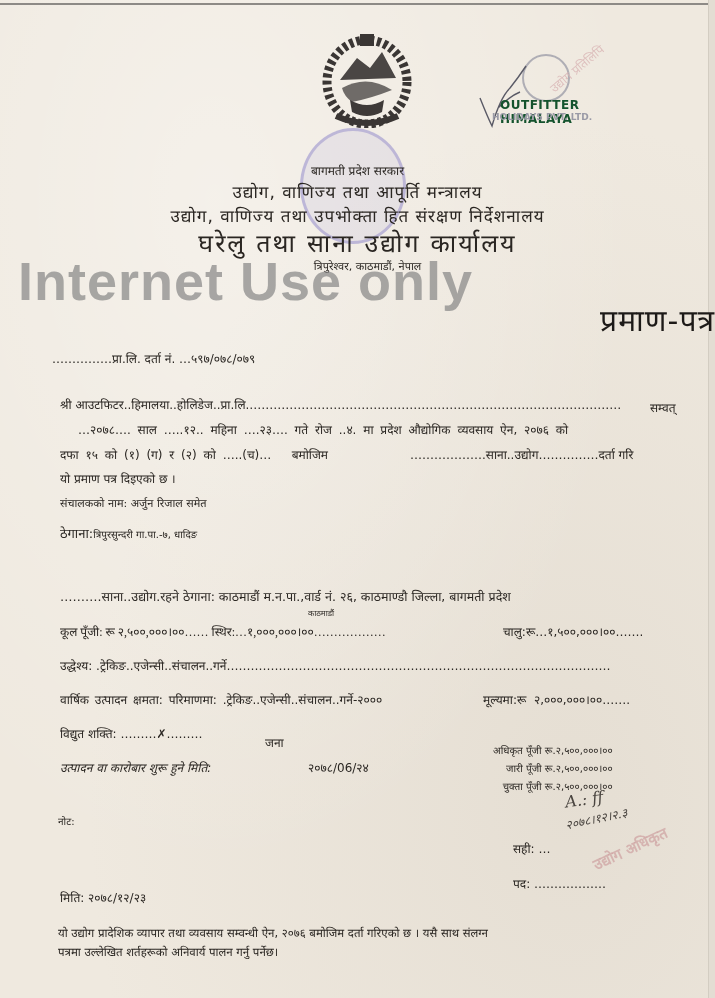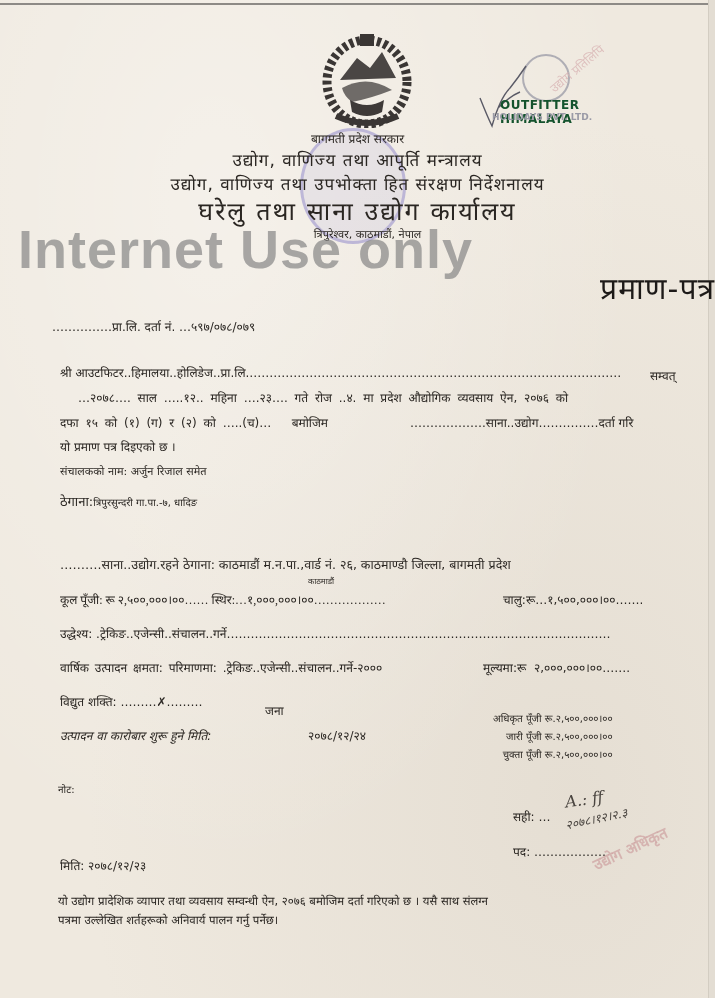--- a/index.html
+++ b/index.html
@@ -11,21 +11,21 @@
   }
   .paper {
     position: absolute; left: 0; top: 0; width: 715px; height: 998px;
     background:
       radial-gradient(ellipse at 30% 20%, rgba(255,255,255,0.35), rgba(255,255,255,0) 60%),
       radial-gradient(ellipse at 80% 80%, rgba(200,190,175,0.25), rgba(0,0,0,0) 60%),
       #efe9df;
   }
   .topline { position: absolute; left: 0; top: 3px; width: 715px; height: 2px; background: #8d8a86; }
   .rightedge { position: absolute; right: 0; top: 0; width: 6px; height: 998px; background: #e3ddd3; border-left: 1px solid #d3cdc2; }
-  .abs { position: absolute; white-space: nowrap; }
+  .abs { position: absolute; white-space: nowrap; margin-top: 32px; }
   .center { left: 0; width: 715px; text-align: center; }
 
   
   .emblem { position: absolute; left: 322px; top: 30px; width: 90px; height: 98px; }
   
   .company-stamp { position: absolute; left: 462px; top: 48px; width: 160px; height: 90px; }
   .company-stamp .circle { position: absolute; left: 60px; top: 6px; width: 44px; height: 44px; border-radius: 50%; border: 2px solid #9a9aa6; opacity: .75; }
   .company-stamp .name1 { position: absolute; left: 2px; top: 50px; font-size: 12px; font-weight: bold; color: #14532d; letter-spacing: .5px; margin-left: 36px; }
   .company-stamp .name2 { position: absolute; left: 30px; top: 64px; font-size: 9px; font-weight: bold; color: #9a9aa6; }
   .company-stamp .diag { position: absolute; left: 82px; top: 12px; font-size: 12px; color: #d9b5b5; transform: rotate(-40deg); opacity: .8; }
@@ -165,21 +165,21 @@
   <span>………✗………</span>
 </div>
 
 <div class="abs t-small" style="left:493px; top:711px; text-align:right;">
   <div style="margin-bottom:4px"><span>अधिकृत पूँजी</span> <span>रू.२,५००,०००।००</span></div>
   <div style="margin-bottom:4px"><span>जारी पूँजी</span> <span>रू.२,५००,०००।००</span></div>
   <div><span>चुक्ता पूँजी</span> <span>रू.२,५००,०००।००</span></div>
 </div>
 
 <div class="abs t" style="left:60px; top:727px;font-style:italic;">उत्पादन वा कारोबार शुरू हुने मिति:</div>
-<div class="abs t" style="left:308px; top:727px;">२०७८/१२/२४</div>
+<div class="abs t" style="left:308px; top:727px;">२०७८/06/२४</div>
 
 <div class="abs t-small" style="left:58px; top:782px;">नोट:</div>
 
 <div class="abs t" style="left:513px; top:808px;">
   <span>सही:</span> <span>…</span>
 </div>
 <div class="sig-scribble">A.: ff</div>
 <div class="sig-date">२०७८।१२।२.३</div>
 <div class="abs t" style="left:513px; top:843px;">
   <span>पद:</span> <span>………………</span>

